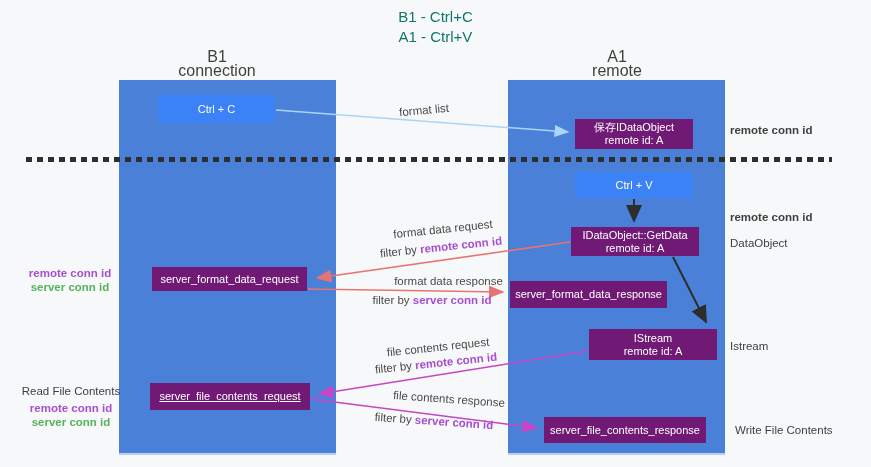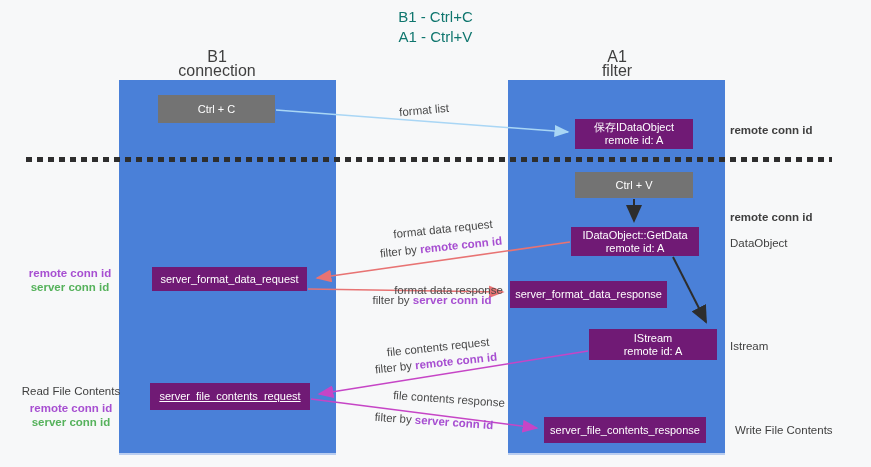--- a/index.html
+++ b/index.html
@@ -27,21 +27,21 @@
     left:26px;top:157px;width:806px;height:5px;z-index:2;
     background:repeating-linear-gradient(90deg,#2e2e2e 0 6px,transparent 6px 11px);
   }
   svg.arrows{left:0;top:0;z-index:3;pointer-events:none;}
   .node{
     z-index:4;color:#ffffff;text-align:center;
     font-size:11px;line-height:13px;
     display:flex;flex-direction:column;justify-content:center;
     box-sizing:border-box;white-space:nowrap;
   }
-  .node-green{background:#737373;}
+  .node-green{background:#3b82f6;}
   .node-orange{background:#701a75;}
   .flow-label{
     z-index:6;white-space:nowrap;font-size:11.5px;color:#4a4a4a;
     transform:translate(-50%,-50%);
   }
   .rot-n6{transform:translate(-50%,-50%) rotate(-6deg);}
   .rot-n5{transform:translate(-50%,-50%) rotate(-5deg);}
   .rot-p4{transform:translate(-50%,-50%) rotate(4deg);}
   .purple{color:#a74fd1;font-weight:bold;}
   .greent{color:#56b25c;font-weight:bold;}
@@ -55,21 +55,21 @@
   <div>B1 - Ctrl+C</div>
   <div>A1 - Ctrl+V</div>
 </div>
 
 <div class="abs lane-header" style="left:137px;">
   <div>B1</div>
   <div>connection</div>
 </div>
 <div class="abs lane-header" style="left:537px;">
   <div>A1</div>
-  <div>filter</div>
+  <div>remote</div>
 </div>
 
 <div class="abs lane" style="left:119px;"></div>
 <div class="abs lane" style="left:508px;"></div>
 
 <div class="abs dashed-sep"></div>
 
 <svg class="abs arrows" width="871" height="467">
   <defs>
     <marker id="mh-blue" markerWidth="10" markerHeight="8" refX="9" refY="4" orient="auto">
@@ -121,21 +121,21 @@
 <div class="abs node node-orange" style="left:150px;top:383px;width:160px;height:27px;text-decoration:underline;">
   <div>server_file_contents_request</div>
 </div>
 <div class="abs node node-orange" style="left:544px;top:417px;width:162px;height:26px;">
   <div>server_file_contents_response</div>
 </div>
 
 <span class="abs flow-label rot-n5" style="left:424px;top:110px;">format list</span>
 <span class="abs flow-label rot-n6" style="left:443px;top:229px;">format data request</span>
 <span class="abs flow-label rot-n6" style="left:441px;top:247px;"><span>filter by </span><span class="purple">remote conn id</span></span>
-<span class="abs flow-label" style="left:438px;top:290px;padding-left:21px;">format data response</span>
+<span class="abs flow-label" style="left:438px;top:281px;padding-left:21px;">format data response</span>
 <span class="abs flow-label" style="left:432px;top:300px;"><span>filter by </span><span class="purple">server conn id</span></span>
 <span class="abs flow-label rot-n6" style="left:438px;top:347px;">file contents request</span>
 <span class="abs flow-label rot-n6" style="left:436px;top:363px;"><span>filter by </span><span class="purple">remote conn id</span></span>
 <span class="abs flow-label rot-p4" style="left:449px;top:399px;">file contents response</span>
 <span class="abs flow-label rot-p4" style="left:434px;top:421px;"><span>filter by </span><span class="purple">server conn id</span></span>
 
 <div class="abs side-label side-col" style="left:20px;top:266px;width:100px;">
   <div class="purple">remote conn id</div>
   <div class="greent">server conn id</div>
 </div>

